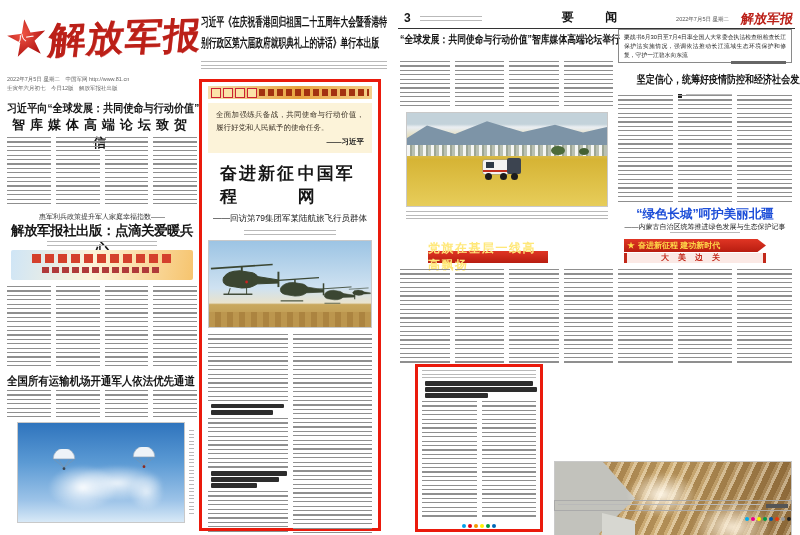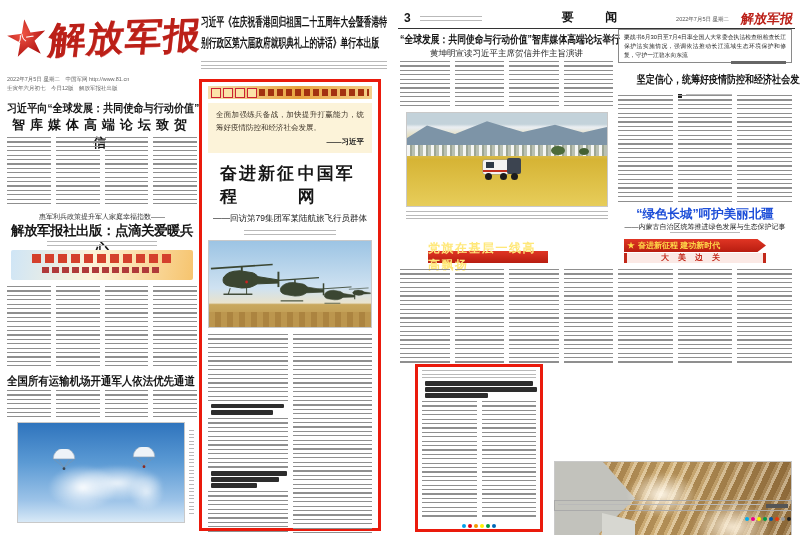--- a/index.html
+++ b/index.html
@@ -98,21 +98,21 @@
 
   <div class="abs hl-box" style="left: 194px; top: 74px; width: 182px; height: 452px; padding: 4px 6px; border-color: rgb(234, 26, 12);">
     <div style="height:13px;background:linear-gradient(90deg,#f6dfae,#e8a33f 55%,#f3cf8a);display:flex;align-items:center;gap:2px;padding:0 3px">
       <span style="width:8px;height:8px;background:#fbe3a8;border:0.5px solid #c23;display:inline-block"></span>
       <span style="width:8px;height:8px;background:#fbe3a8;border:0.5px solid #c23;display:inline-block"></span>
       <span style="width:8px;height:8px;background:#fbe3a8;border:0.5px solid #c23;display:inline-block"></span>
       <span style="width:8px;height:8px;background:#fbe3a8;border:0.5px solid #c23;display:inline-block"></span>
       <span style="flex:1;height:7px;background:repeating-linear-gradient(90deg,#a33110 0 6px,transparent 6px 9px)"></span>
     </div>
     <div style="margin-top:4px;background:#fcf3d9;padding:5px 8px;font-size:7.5px;line-height:1.75;color:#3c3327;text-align:justify">
-      <span>全面加强练兵备战，加快提升打赢能力，统筹好疫情防控和经济社会发展。</span>
+      <span>全面加强练兵备战，共同使命与行动价值，履行好党和人民赋予的使命任务。</span>
       <div style="text-align:right;font-weight:bold;color:#222;margin-top:1px">——习近平</div>
     </div>
     <div class="hd" style="margin-top:9px;display:flex;justify-content:space-between;padding:0 12px;font-size:17px;letter-spacing:2px">
       <span>奋进新征程</span>
       <span>中国军网</span>
     </div>
     <div style="margin-top:5px;text-align:center;font-size:8.5px;color:#222">——回访第79集团军某陆航旅飞行员群体</div>
     <div class="gkl" style="width:92px;height:5px;margin:5px auto 0"></div>
 
     <div class="photo" style="margin-top:5px;height:88px;background:linear-gradient(180deg,#9cc4e4,#cfe2f1 55%,#e9e3cd 72%,#c9a85e 74%,#b8924b)">
@@ -179,21 +179,20 @@
     <span class="abs hd" style="left:6px;top:3px;font-size:12px">3</span>
     <span class="abs gkl" style="left:22px;top:8px;width:62px;height:5px"></span>
     <span class="abs hd" style="left:50%;top:1px;transform:translateX(-50%);font-size:12px;letter-spacing:14px;white-space:nowrap">要 闻</span>
     <span class="abs" style="right:66px;top:8px;font-size:5.5px;color:#555;white-space:nowrap">2022年7月5日 星期二</span>
     <span class="abs" style="right:2px;top:2px;font-family:'Liberation Serif',serif;font-weight:900;color:#bb2018;font-size:13px;transform:skewX(-8deg);white-space:nowrap">解放军报</span>
   </div>
 
   <div class="abs hd" style="left:2px;top:27px;width:270px;font-size:11px;white-space:nowrap;transform:scaleX(0.8);transform-origin:0 50%">
     <span>“全球发展：共同使命与行动价值”智库媒体高端论坛举行</span>
   </div>
-  <div class="abs" style="left:2px;top:43px;width:213px;font-size:8.5px;text-align:center;color:#222">黄坤明宣读习近平主席贺信并作主旨演讲</div>
   <div class="abs cols" style="left:2px;top:56px;width:213px;height:48px">
     <div class="gk"></div>
       <div class="gk"></div>
       <div class="gk"></div>
       <div class="gk"></div>
   </div>
 
   <div class="abs photo" style="left:8px;top:107px;width:202px;height:95px;background:linear-gradient(180deg,#c3d2da 0%,#c3d2da 12%,#e9edf0 15%,#e9edf0 16%,#d6b435 50%,#e7cd5a 100%)">
     <div class="abs" style="left:0;top:6%;width:100%;height:30%;background:#7d94a7;
          clip-path:polygon(0 70%,10% 25%,24% 55%,40% 10%,58% 48%,74% 22%,88% 50%,100% 30%,100% 100%,0 100%)"></div>

